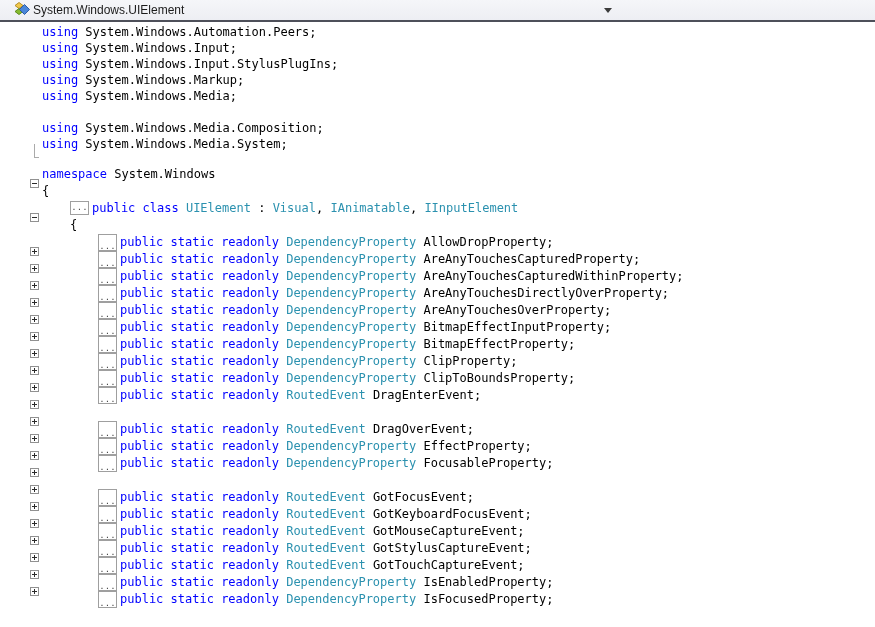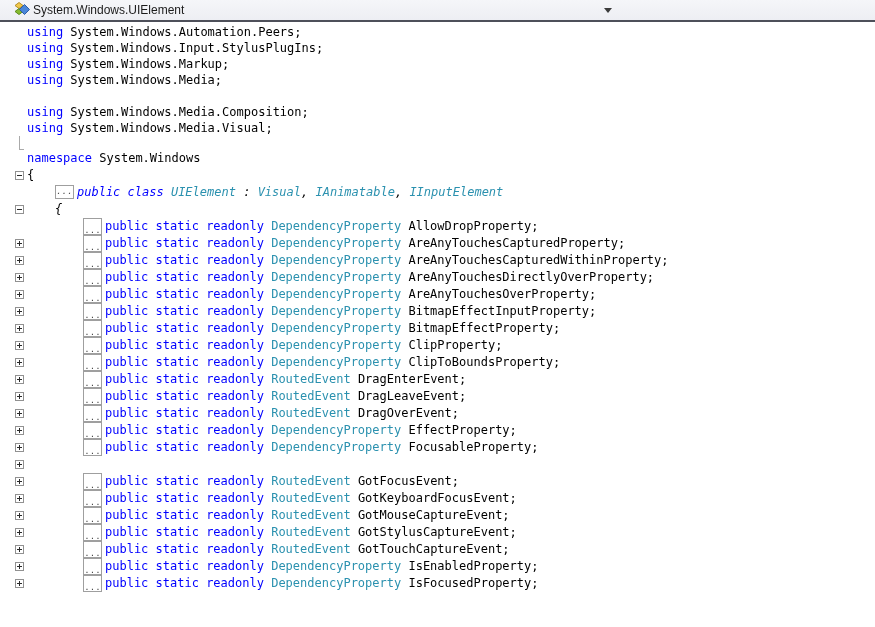--- a/index.html
+++ b/index.html
@@ -24,21 +24,21 @@
   .drop-arrow{
     width:0;height:0;border-left:4px solid transparent;border-right:4px solid transparent;
     border-top:5px solid #3c3c3c;margin-right:8px;flex:none;
   }
   
   .editor{
     position:relative;height:605px;overflow:hidden;background:#fff;
     font-family:"DejaVu Sans Mono","Liberation Mono",monospace;font-size:12px;
   }
   .code-area{position:absolute;left:0;top:2px;right:0;}
-  .line{display:flex;height:17px;align-items:flex-end;}
+  .line{display:flex;height:17px;align-items:center;padding-left:15px;}
   .line.u{height:16px;}
   .line.gap{height:14px;}
   .gutter{
     width:27px;flex:none;position:relative;
     background:linear-gradient(to right,#e8e8ea 0,#e8e8ea 8px,rgba(0,0,0,0) 8px);
   }
   .vline{position:absolute;left:19px;top:0;bottom:0;width:1px;background:#aaaaaa;}
   .vline.below{top:13px;}
   .vline-end{position:absolute;left:19px;top:0;width:4px;height:13px;
     border-left:1px solid #aaaaaa;border-bottom:1px solid #aaaaaa;}
@@ -52,21 +52,21 @@
   .u .code{line-height:16px;}
   .kw{color:#0000ff;}
   .ty{color:#2b91af;}
   .dots{
     display:inline-block;box-sizing:border-box;width:19px;text-align:center;
     border:1px solid #9f9f9f;background:#fff;color:#4c4c4c;
     font-size:9px;vertical-align:top;margin-right:3px;cursor:pointer;
   }
   .dots.cls{height:14px;line-height:11px;margin-top:1px;}
   .dots.mem{height:17px;line-height:22px;margin-top:0;}
-  .ind1{padding-left:28px;font-style:italic;}
+  .ind1{padding-left:28px;}
   .ind2{padding-left:56px;}
 </style>
 </head>
 <body>
 
 <div class="navbar">
   <div class="combo types">
     <span class="ico">
       <svg width="16" height="16" viewBox="0 0 16 16">
         <polygon points="5,0.5 9,3.5 5,6.5 1,3.5" fill="#f2c84b" stroke="#b08d2c" stroke-width="1"></polygon>
@@ -95,20 +95,26 @@
       <div class="line u">
         <div class="gutter">
           <div class="vline"></div>
         </div>
         <div class="code"><span class="kw">using</span><span> System.Windows.Automation.Peers;</span></div>
       </div>
       <div class="line u">
         <div class="gutter">
           <div class="vline"></div>
         </div>
+        <div class="code"><span class="kw">using</span><span> System.Windows.Input;</span></div>
+      </div>
+      <div class="line u">
+        <div class="gutter">
+          <div class="vline"></div>
+        </div>
         <div class="code"><span class="kw">using</span><span> System.Windows.Input.StylusPlugIns;</span></div>
       </div>
       <div class="line u">
         <div class="gutter">
           <div class="vline"></div>
         </div>
         <div class="code"><span class="kw">using</span><span> System.Windows.Markup;</span></div>
       </div>
       <div class="line u">
         <div class="gutter">
@@ -124,21 +130,21 @@
       <div class="line u">
         <div class="gutter">
           <div class="vline"></div>
         </div>
         <div class="code"><span class="kw">using</span><span> System.Windows.Media.Composition;</span></div>
       </div>
       <div class="line u">
         <div class="gutter">
           <div class="vline-end"></div>
         </div>
-        <div class="code"><span class="kw">using</span><span> System.Windows.Media.Visual;</span></div>
+        <div class="code"><span class="kw">using</span><span> System.Windows.Media.System;</span></div>
       </div>
       <div class="line gap">
         <div class="gutter"></div>
         <div class="code"></div>
       </div>
       <div class="line">
         <div class="gutter">
           <div class="vline below"></div>
           <div class="fold-box"></div>
         </div>
@@ -231,21 +237,20 @@
           <div class="vline"></div>
           <div class="fold-box plus"></div>
         </div>
         <div class="code ind2"><span class="dots mem">...</span><span class="kw">public static readonly </span><span class="ty">RoutedEvent</span><span> DragEnterEvent;</span></div>
       </div>
       <div class="line">
         <div class="gutter">
           <div class="vline"></div>
           <div class="fold-box plus"></div>
         </div>
-        <div class="code ind2"><span class="dots mem">...</span><span class="kw">public static readonly </span><span class="ty">RoutedEvent</span><span> DragLeaveEvent;</span></div>
       </div>
       <div class="line">
         <div class="gutter">
           <div class="vline"></div>
           <div class="fold-box plus"></div>
         </div>
         <div class="code ind2"><span class="dots mem">...</span><span class="kw">public static readonly </span><span class="ty">RoutedEvent</span><span> DragOverEvent;</span></div>
       </div>
       <div class="line">
         <div class="gutter">

